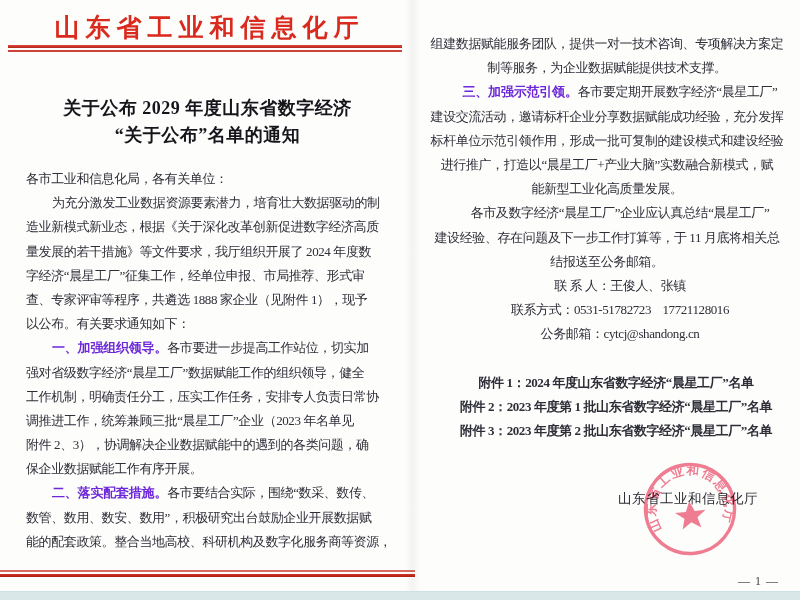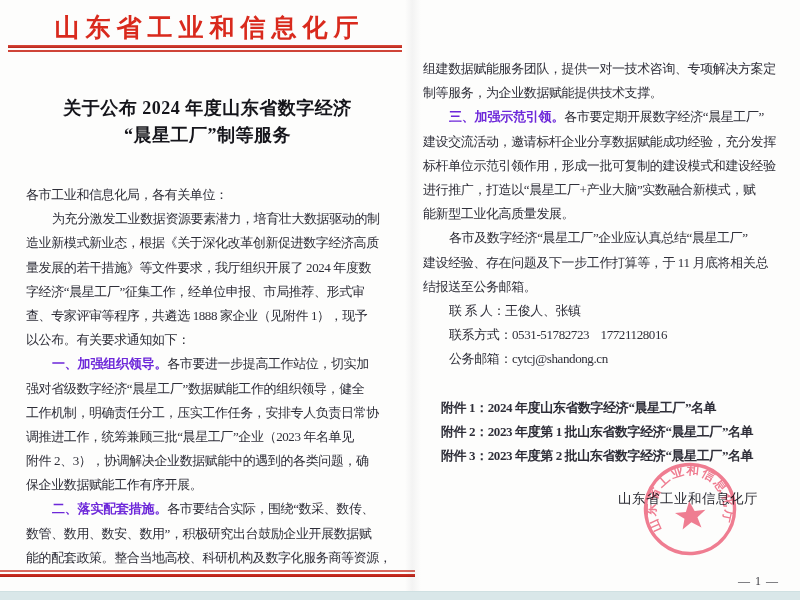--- a/index.html
+++ b/index.html
@@ -31,22 +31,22 @@
   .doc-title{
     position:absolute;left:0;top:95px;width:415px;text-align:center;
     font-size:18px;font-weight:700;color:#15151b;line-height:27px;
     letter-spacing:0.5px;
   }
   
   .col{
     position:absolute;font-size:13px;color:#2e2e38;line-height:24.2px;
     letter-spacing:-0.4px;white-space:pre;
   }
-  #col-left{left:26px;top:183px;width:376px;}
-  #col-right{left:423px;top:57px;width:368px;}
+  #col-left{left:26px;top:167px;width:376px;}
+  #col-right{left:423px;top:32px;width:368px;text-align:center;}
   .bodyline{height:24.2px;overflow:visible;}
   .bodyline.ind{padding-left:26px;}
   .bodyline.ind2{padding-left:18px;font-weight:bold;}
   .lead{font-weight:700;color:#6d28d9;letter-spacing:-0.2px;}
   
   .foot-rule{position:absolute;left:0;top:570px;width:418px;}
   .foot-rule .r1{height:2px;background:#d8695f;}
   .foot-rule .gap{height:2px;}
   .foot-rule .r2{height:3px;background:linear-gradient(#d03328,#b01d12);}
   
@@ -74,22 +74,22 @@
 <body>
 
 <div class="page" id="page-left">
   <div class="agency-head">山东省工业和信息化厅</div>
   <div class="head-rule" style="top:45px;">
     <div class="r1"></div>
       <div class="gap"></div>
       <div class="r2"></div>
   </div>
   <div class="doc-title">
-    <div>关于公布 2024 年度山东省数字经济</div>
-    <div>“晨星工厂”制等服务</div>
+    <div>关于公布 2029 年度山东省数字经济</div>
+    <div>“关于公布”名单的通知</div>
   </div>
   <div class="col" id="col-left"><div class="bodyline">各市工业和信息化局，各有关单位：</div><div class="bodyline ind">为充分激发工业数据资源要素潜力，培育壮大数据驱动的制</div><div class="bodyline">造业新模式新业态，根据《关于深化改革创新促进数字经济高质</div><div class="bodyline">量发展的若干措施》等文件要求，我厅组织开展了 2024 年度数</div><div class="bodyline">字经济“晨星工厂”征集工作，经单位申报、市局推荐、形式审</div><div class="bodyline">查、专家评审等程序，共遴选 1888 家企业（见附件 1），现予</div><div class="bodyline">以公布。有关要求通知如下：</div><div class="bodyline ind"><span class="lead">一、加强组织领导。</span>各市要进一步提高工作站位，切实加</div><div class="bodyline">强对省级数字经济“晨星工厂”数据赋能工作的组织领导，健全</div><div class="bodyline">工作机制，明确责任分工，压实工作任务，安排专人负责日常协</div><div class="bodyline">调推进工作，统筹兼顾三批“晨星工厂”企业（2023 年名单见</div><div class="bodyline">附件 2、3），协调解决企业数据赋能中的遇到的各类问题，确</div><div class="bodyline">保企业数据赋能工作有序开展。</div><div class="bodyline ind"><span class="lead">二、落实配套措施。</span>各市要结合实际，围绕“数采、数传、</div><div class="bodyline">数管、数用、数安、数用”，积极研究出台鼓励企业开展数据赋</div><div class="bodyline">能的配套政策。整合当地高校、科研机构及数字化服务商等资源，</div></div>
   <div class="foot-rule">
     <div class="r1"></div>
       <div class="gap"></div>
       <div class="r2"></div>
   </div>
 </div>
 
 <div class="page" id="page-right"></div>

